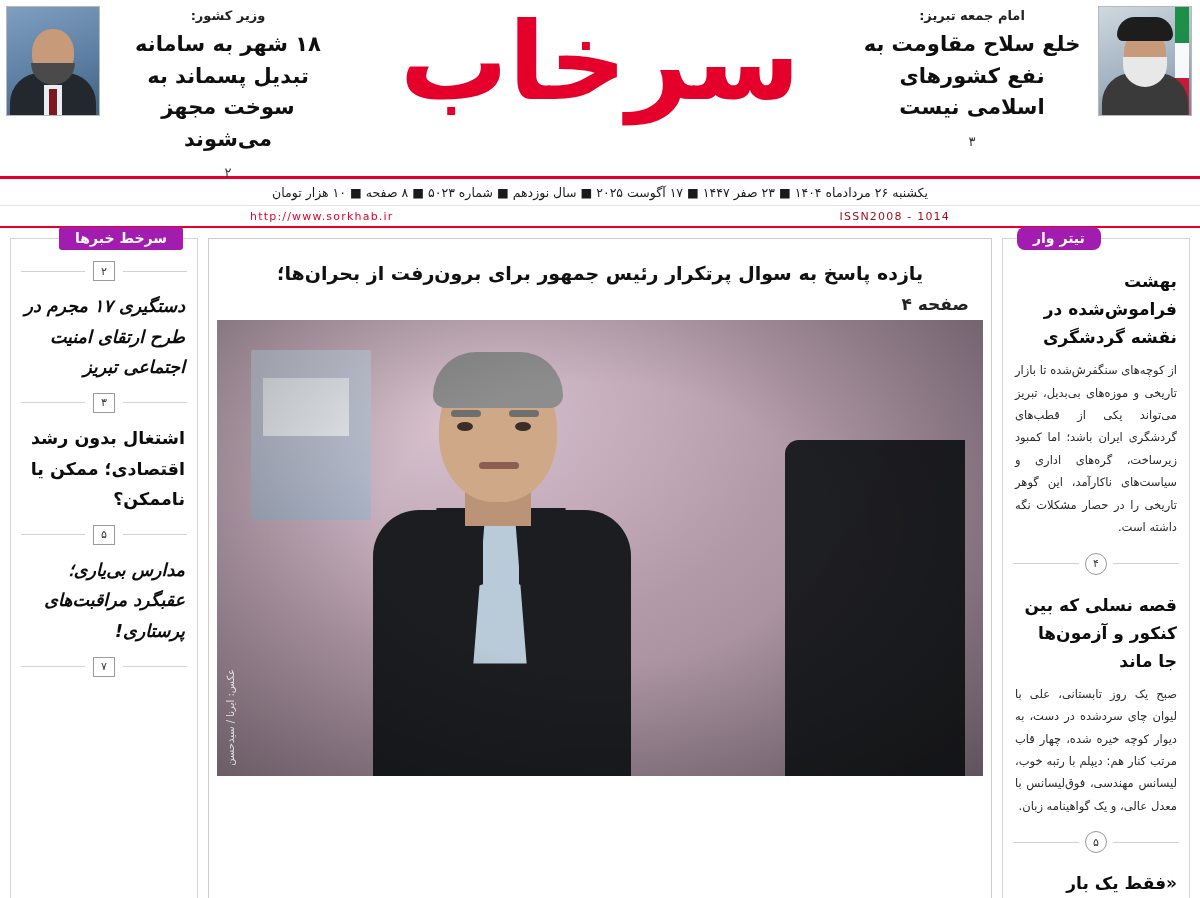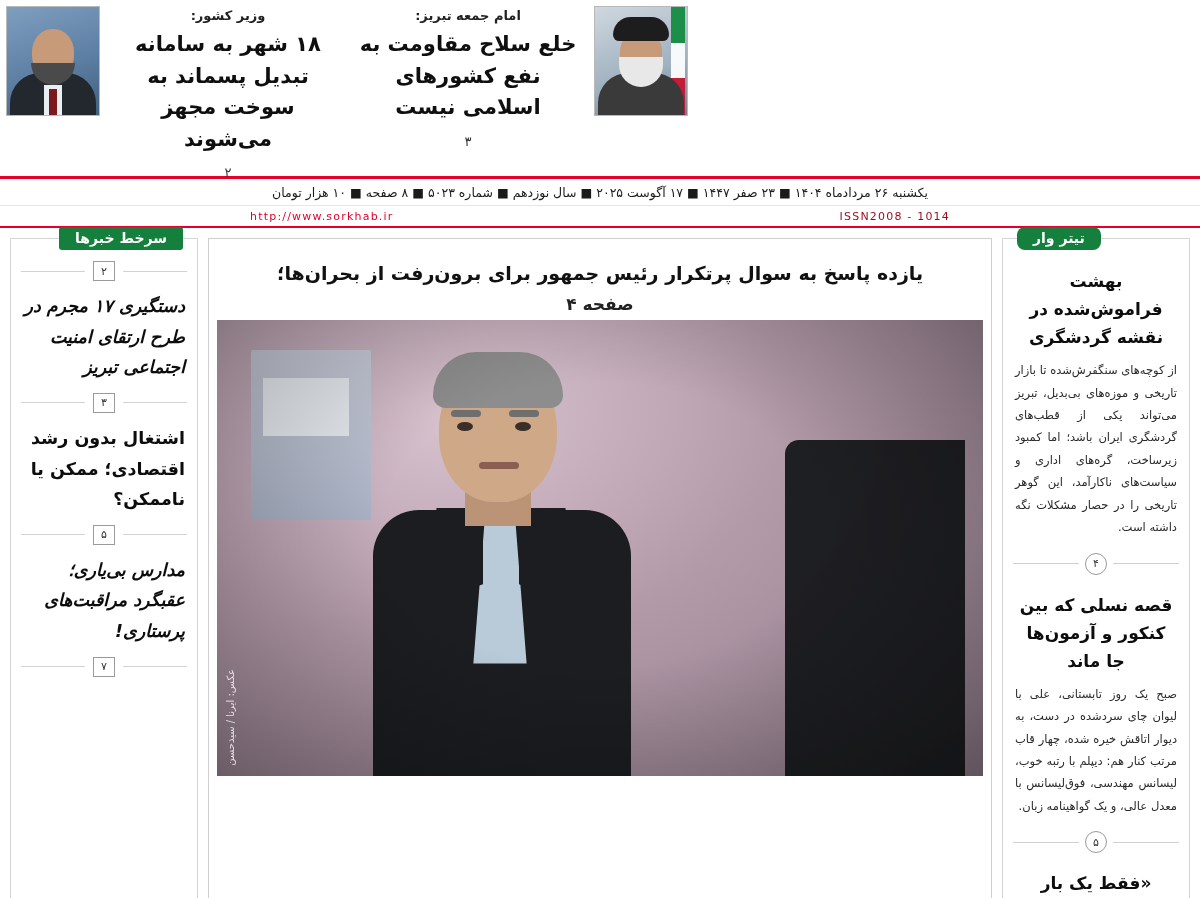--- a/index.html
+++ b/index.html
@@ -198,36 +198,36 @@
     border: 1px solid #d4d4d4;
     box-sizing: border-box;
     position: relative;
     padding: 22px 10px 8px 10px;
     background: #fff;
   }
   .col-label {
     position: absolute;
     top: -12px;
     right: 14px;
-    background: #15803d;
+    background: #a21caf;
     color: #fff;
     font-size: 14px;
     font-weight: bold;
     padding: 3px 16px 4px 16px;
     border-radius: 3px;
   }
   .col-label.left { right: auto; left: 14px; border-radius: 8px; }
 
   .news-item { padding: 6px 2px 2px 2px; }
   .news-title {
     font-size: 17px;
     font-weight: bold;
     line-height: 1.65;
     color: #0d0d0d;
-    text-align: center;
+    text-align: right;
   }
   .news-body {
     font-size: 11.5px;
     line-height: 1.95;
     color: #2a2a2a;
     text-align: justify;
     margin-top: 8px;
   }
   .pagemark {
     display: flex;
@@ -274,21 +274,21 @@
     font-size: 46px;
     font-weight: bold;
     text-align: center;
     color: #0a0a0a;
     padding: 10px 0 4px 0;
     letter-spacing: -1px;
   }
   .lead-page {
     font-size: 17px;
     color: #222;
-    text-align: center;
+    text-align: right;
     padding: 0 14px 6px 14px;
     font-weight: bold;
   }
   .lead-photo {
     position: relative;
     height: 456px;
     overflow: hidden;
     background: #b9a5b0;
   }
   .lp-bg {
@@ -453,20 +453,23 @@
         <div class="ph-beard" style="background:#4a4a4a;height:22px;top:56px;"></div>
       </div>
     </div>
 
     <div class="side-head">
       <div class="kicker">وزیر کشور:</div>
       <div class="side-title">۱۸ شهر به سامانه تبدیل پسماند به سوخت مجهز می‌شوند</div>
       <div class="side-page">۲</div>
     </div>
 
+    <div class="logo-wrap">
+      <div class="logo">سرخاب</div>
+    </div>
 
     <div class="side-head">
       <div class="kicker">امام جمعه تبریز:</div>
       <div class="side-title">خلع سلاح مقاومت به نفع کشورهای اسلامی نیست</div>
       <div class="side-page">۳</div>
     </div>
 
     <div class="photo-box">
       <div class="photo-frame left-photo">
         <div class="ph-sky" style="background:linear-gradient(160deg,#cfd8df 0%,#9fb0bf 60%,#6e8294 100%);"></div>
@@ -555,21 +558,21 @@
       <div class="news-item">
         <div class="news-title">بهشت فراموش‌شده در نقشه گردشگری</div>
         <div class="news-body">از کوچه‌های سنگفرش‌شده تا بازار تاریخی و موزه‌های بی‌بدیل، تبریز می‌تواند یکی از قطب‌های گردشگری ایران باشد؛ اما کمبود زیرساخت، گره‌های اداری و سیاست‌های ناکارآمد، این گوهر تاریخی را در حصار مشکلات نگه داشته است.</div>
       </div>
       <div class="pagemark">
         <span class="pagenum">۴</span>
       </div>
 
       <div class="news-item">
         <div class="news-title">قصه نسلی که بین کنکور و آزمون‌ها جا ماند</div>
-        <div class="news-body">صبح یک روز تابستانی، علی با لیوان چای سردشده در دست، به دیوار اتاقش خیره شده، چهار قاب مرتب کنار هم: دیپلم با رتبه خوب، لیسانس مهندسی، فوق‌لیسانس با معدل عالی، و یک گواهینامه زبان.</div>
+        <div class="news-body">صبح یک روز تابستانی، علی با لیوان چای سردشده در دست، به دیوار کوچه خیره شده، چهار قاب مرتب کنار هم: دیپلم با رتبه خوب، لیسانس مهندسی، فوق‌لیسانس با معدل عالی، و یک گواهینامه زبان.</div>
       </div>
       <div class="pagemark">
         <span class="pagenum">۵</span>
       </div>
 
       <div class="news-item">
         <div class="news-title">«فقط یک بار زندگی می‌کنم»؛ توجیه مدرن مادران تک‌فرزند!</div>
 
       </div>
 

